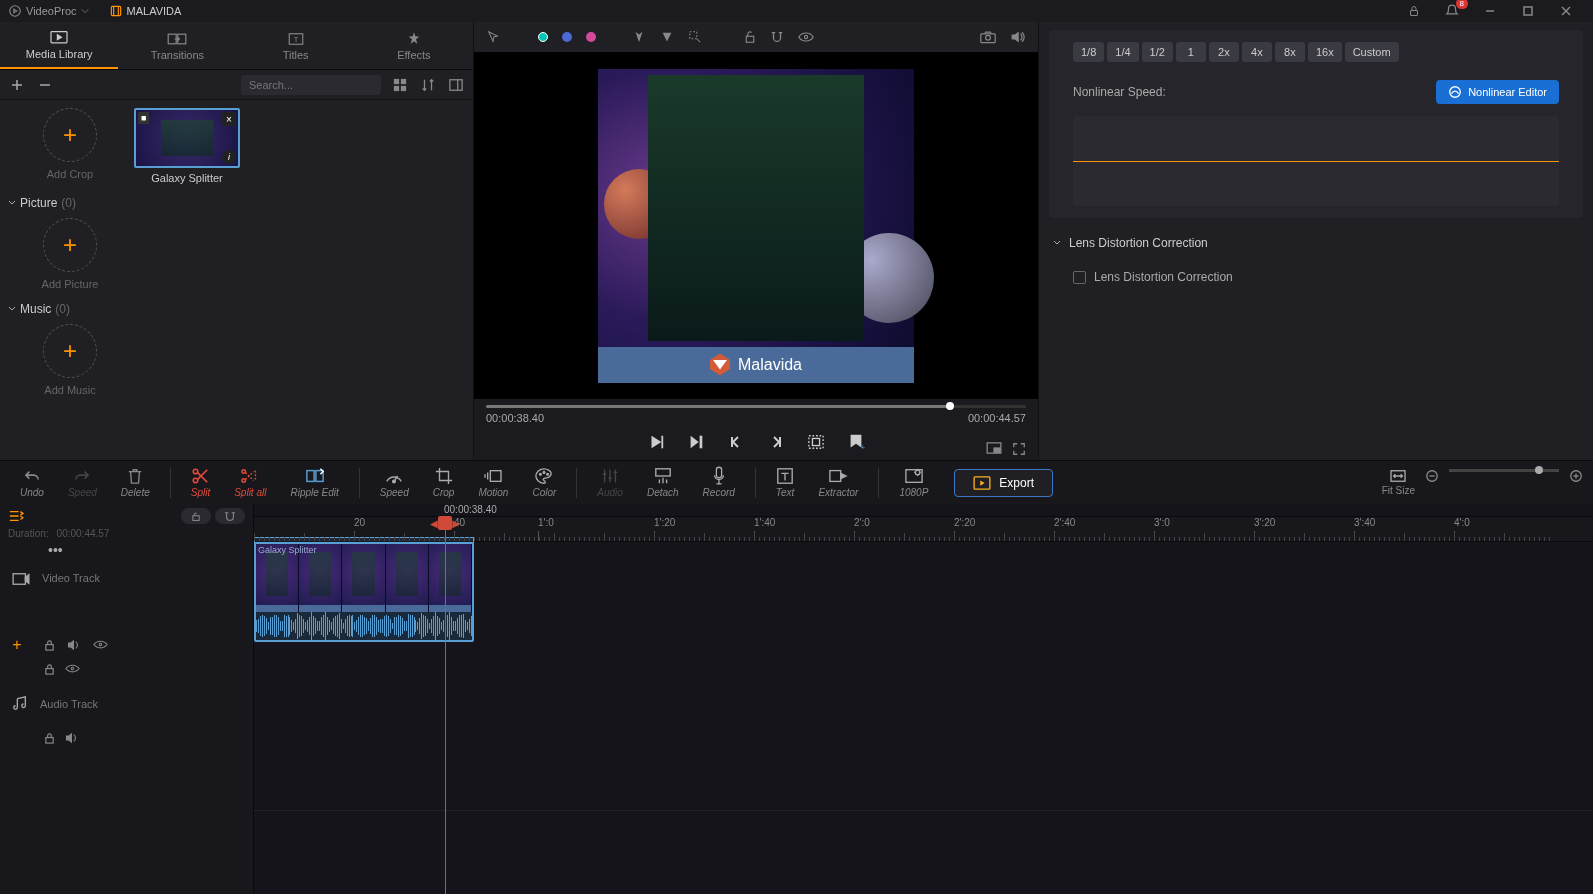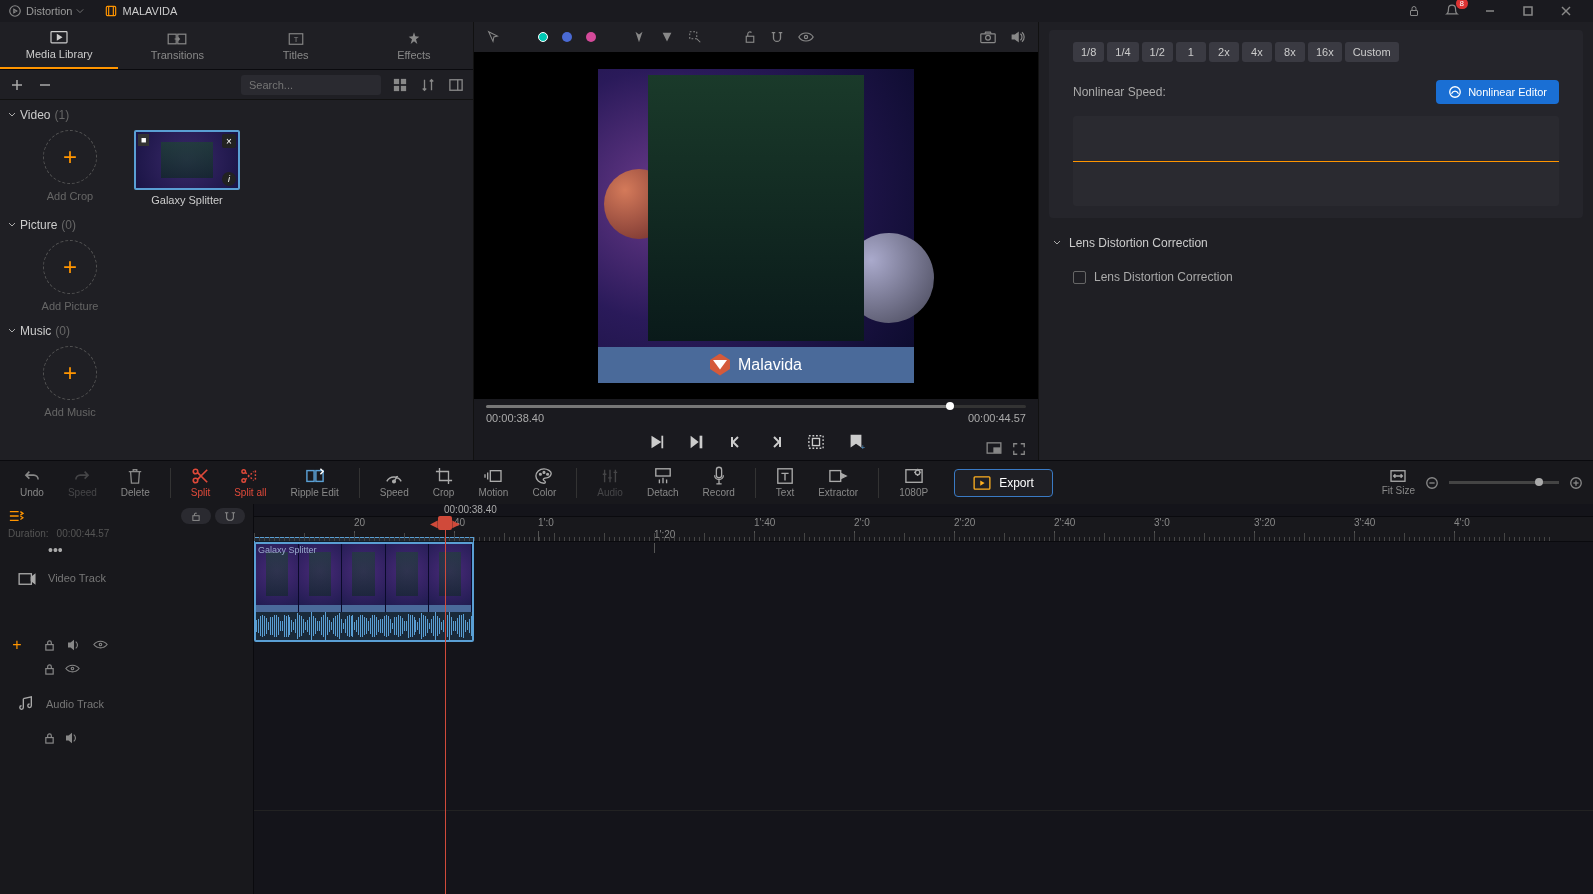--- a/index.html
+++ b/index.html
@@ -80,42 +80,42 @@
 .nl-row { display: flex; align-items: center; justify-content: space-between; margin-top: 18px; }
 .nl-btn { background: #1a6fd4; color: #fff; padding: 5px 12px; border-radius: 4px; font-size: 11px; border: none; display: flex; align-items: center; gap: 6px; }
 .nl-graph { margin-top: 12px; height: 90px; background: #2a2a30; border-radius: 3px; position: relative; }
 .nl-graph::after { content: ''; position: absolute; left: 0; right: 0; top: 50%; height: 1px; background: #ff9500; }
 .lens-body { padding: 12px 24px; margin: 0 10px; }
 .lens-check { display: flex; align-items: center; gap: 8px; color: #aaa; }
 .checkbox { width: 13px; height: 13px; border: 1px solid #666; border-radius: 2px; }
 
 
 .tl-toolbar { height: 44px; background: #18181c; display: flex; align-items: center; padding: 0 10px; gap: 4px; border-top: 1px solid #0a0a0e; }
-.tl-btn { display: flex; flex-direction: column; align-items: center; gap: 2px; padding: 0 10px; color: #888; font-size: 10px; }
+.tl-btn { display: flex; flex-direction: column; align-items: center; gap: 2px; padding: 0 10px; color: #888; font-size: 10px; font-style: italic; }
 .tl-btn.red { color: #e04a3a; }
 .tl-btn.red .tl-icon { color: #e04a3a; }
 .tl-btn.blue .tl-icon { color: #5a9fd4; }
 .tl-btn.dis { opacity: 0.4; }
 .tl-icon { font-size: 18px; height: 18px; display: flex; align-items: center; justify-content: center; }
 .tl-sep { width: 1px; height: 30px; background: #333; margin: 0 6px; }
 .export-btn { background: #1f1f24; border: 1px solid #3a7ac4; color: #fff; padding: 6px 18px; border-radius: 4px; display: flex; align-items: center; gap: 8px; font-size: 12px; margin-left: 12px; }
 .export-icon { color: #ffb020; }
-.zoom-ctrl { margin-left: auto; display: flex; align-items: center; gap: 10px; color: #888; }
+.zoom-ctrl { margin-left: auto; display: flex; align-items: flex-start; gap: 10px; color: #888; }
 .zoom-slider { width: 110px; height: 3px; background: #444; position: relative; }
 .zoom-slider::after { content:''; position:absolute; right:16px; top:-3px; width:8px; height:8px; border-radius:50%; background:#aaa; }
 .fit-btn { display: flex; flex-direction: column; align-items: center; font-size: 10px; gap: 2px; }
 
 
 .timeline-pane { height: 390px; background: #14141a; display: flex; }
 .tl-left { width: 254px; background: #18181c; border-right: 1px solid #0a0a0e; }
 .tl-left-top { height: 24px; display: flex; align-items: center; padding: 0 8px; gap: 8px; }
 .snap-toggle { margin-left: auto; display: flex; gap: 4px; }
 .snap-btn { width: 30px; height: 16px; background: #2a2a30; border-radius: 8px; display: flex; align-items: center; justify-content: center; color: #888; font-size: 11px; }
 .duration-row { height: 14px; padding: 0 8px; font-size: 10px; color: #555; display:flex; gap:8px; }
-.track-head { display: flex; align-items: center; padding: 0 18px; gap: 12px; color: #777; font-size: 11px; }
+.track-head { display: flex; align-items: center; padding: 0 12px; gap: 12px; color: #777; font-size: 11px; }
 .track-head .icons { display: flex; gap: 10px; }
 .track-head.h48 { height: 48px; }
 .track-head.h100 { height: 100px; align-items: flex-start; padding-top: 14px; position:relative; }
 .track-head.h56 { height: 56px; }
 .dots-row { height: 16px; padding-left: 48px; color:#aaa; font-size:14px; }
 .track-sub-icons { position:absolute; bottom:6px; left:44px; display:flex; gap:12px; color:#888; }
 .add-overlay { color: #ff9500; font-size: 16px; width:18px; text-align:center; }
 
 .tl-right { flex: 1; position: relative; overflow: hidden; }
 .ruler-wrap { position: relative; height: 38px; }
@@ -146,21 +146,21 @@
 </style>
 </head>
 <body>
 
 <div class="titlebar">
   <div class="app-name">
     <svg width="14" height="14" viewBox="0 0 24 24" fill="none" stroke="#888" stroke-width="2">
         <circle cx="12" cy="12" r="9"></circle>
         <path d="M10 9l5 3-5 3z"></path>
       </svg>
-    <span>Distortion</span>
+    <span>VideoProc</span>
     <svg width="8" height="8" viewBox="0 0 10 10">
         <path d="M1 3l4 4 4-4" stroke="#888" fill="none"></path>
       </svg>
   </div>
   <div class="project-name">
     <svg width="14" height="14" viewBox="0 0 24 24" fill="none" stroke="#ff9500" stroke-width="2">
         <rect x="4" y="4" width="16" height="16" rx="2"></rect>
         <path d="M8 4v16M16 4v16"></path>
       </svg>
     <span>MALAVIDA</span>
@@ -265,27 +265,20 @@
         </div>
       <div class="tb-icon">
           <svg width="14" height="14" viewBox="0 0 16 16" fill="none" stroke="#888" stroke-width="1.5">
             <rect x="1" y="2" width="14" height="12"></rect>
             <line x1="10" y1="2" x2="10" y2="14"></line>
           </svg>
         </div>
     </div>
     <div class="lib-content">
       <div class="lib-section">
-        <div class="lib-header">
-          <svg width="8" height="8">
-              <path d="M1 2l3 3 3-3" stroke="#aaa" fill="none"></path>
-            </svg>
-          <span>Video</span>
-            <span class="count">(1)</span>
-        </div>
         <div class="lib-items">
           <div class="add-tile">
             <div class="add-plus">+</div>
             <div class="add-label">Add Crop</div>
           </div>
           <div class="media-item">
             <div class="thumb">
               <span class="thumb-cam">■</span>
               <span class="thumb-x">×</span>
               <span class="thumb-i">i</span>
@@ -796,21 +789,21 @@
       <div class="playhead-handle">
           <span class="arrow">◀</span>
           <div class="playhead-grip"></div>
           <span class="arrow">▶</span>
         </div>
       <div class="ruler" id="ruler">
         <div class="selection-box"></div>
       <div class="ruler-mark" style="left: 100px;">20</div>
           <div class="ruler-mark" style="left: 200px;">40</div>
           <div class="ruler-mark" style="left: 284px;">1':0</div>
-          <div class="ruler-mark" style="left: 400px; margin-top: 12px;">1':20</div>
+          <div class="ruler-mark" style="left: 400px;">1':20</div>
           <div class="ruler-mark" style="left: 500px;">1':40</div>
           <div class="ruler-mark" style="left: 600px;">2':0</div>
           <div class="ruler-mark" style="left: 700px;">2':20</div>
           <div class="ruler-mark" style="left: 800px;">2':40</div>
           <div class="ruler-mark" style="left: 900px;">3':0</div>
           <div class="ruler-mark" style="left: 1000px;">3':20</div>
           <div class="ruler-mark" style="left: 1100px;">3':40</div>
           <div class="ruler-mark" style="left: 1200px;">4':0</div>
           <div class="ruler-tick" style="left: 0px; height: 8px;"></div>
           <div class="ruler-tick" style="left: 5px;"></div>

